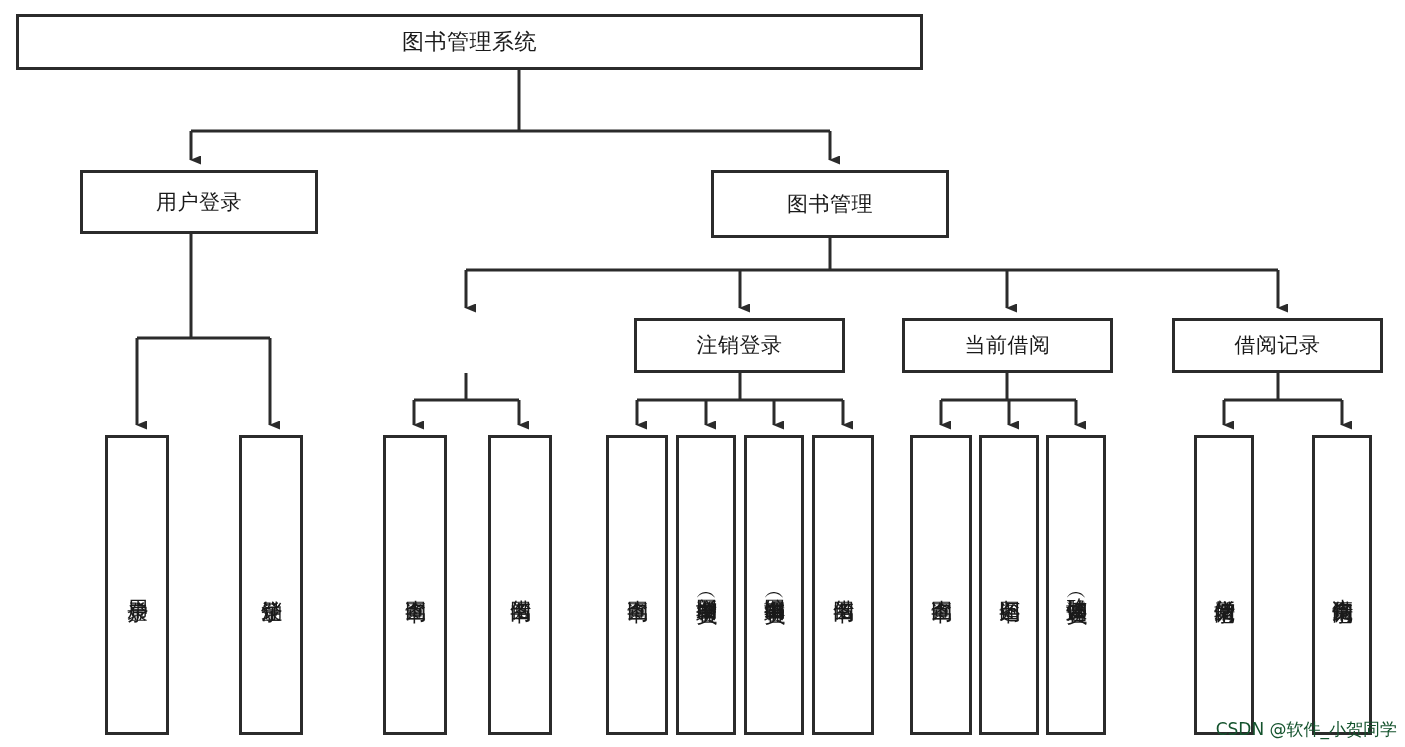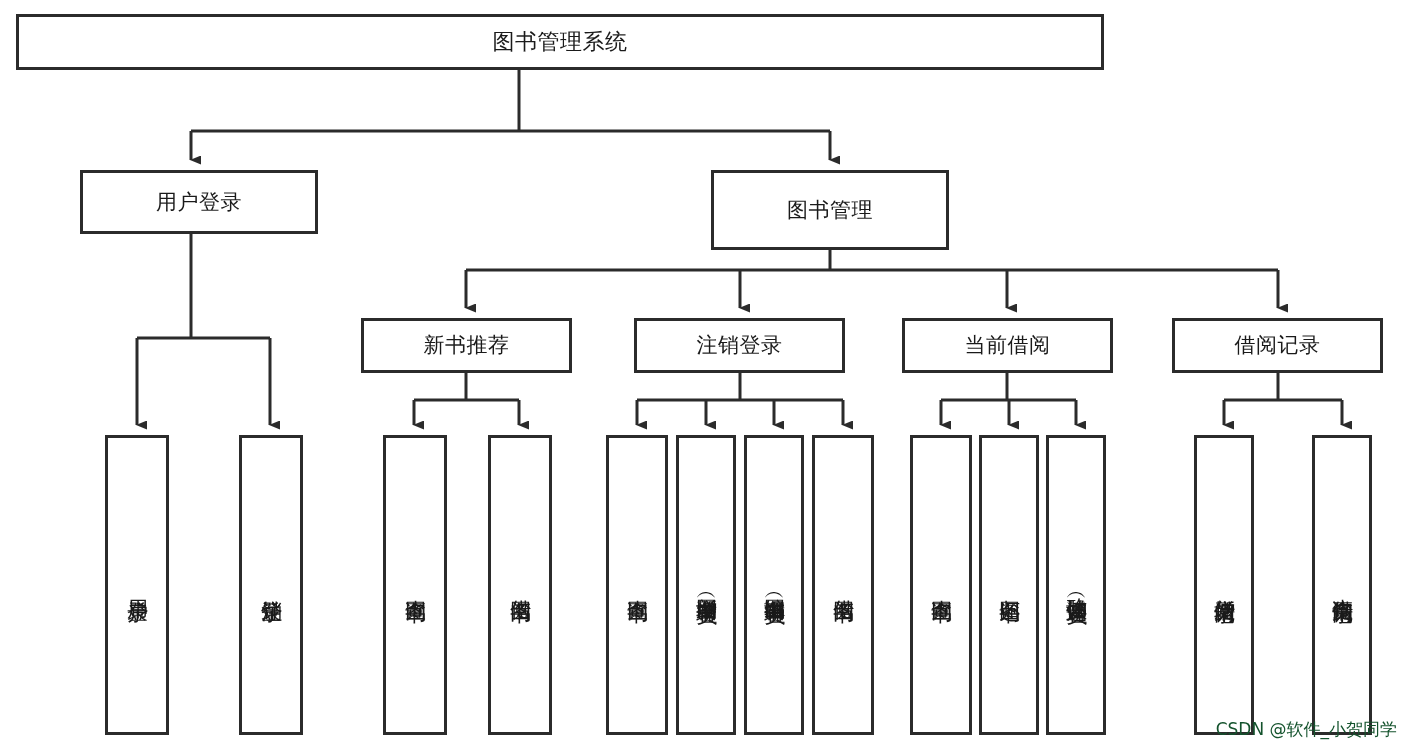--- a/index.html
+++ b/index.html
@@ -120,34 +120,31 @@
       <path d="M1009,400 L1009,425" marker-end="url(#arr)"></path>
       <path d="M1076,400 L1076,425" marker-end="url(#arr)"></path>
 
       <path d="M1278,373 L1278,400"></path>
       <path d="M1224,400 L1342,400"></path>
       <path d="M1224,400 L1224,425" marker-end="url(#arr)"></path>
       <path d="M1342,400 L1342,425" marker-end="url(#arr)"></path>
     </g>
   </svg>
 
-  <div class="node h root" style="left:16px; top:14px; width:1088px; height:56px;">
+  <div class="node h root" style="left:16px; top:14px; width:907px; height:56px;">
     <span class="lbl">图书管理系统</span>
   </div>
 
   <div class="node h" style="left:80px; top:170px; width:238px; height:64px;">
     <span class="lbl">用户登录</span>
   </div>
-  <div class="node h" style="left:711px; top:170px; width:238px; height:80px;justify-content:center;">
+  <div class="node h" style="left:711px; top:170px; width:238px; height:68px;justify-content:center;">
     <span class="lbl">图书管理</span>
   </div>
 
-  <div class="node h" style="left:361px; top:318px; width:211px; height:55px;">
-    <span class="lbl">新书推荐</span>
-  </div>
   <div class="node h" style="left:634px; top:318px; width:211px; height:55px;">
     <span class="lbl">注销登录</span>
   </div>
   <div class="node h" style="left:1172px; top:318px; width:211px; height:55px;">
     <span class="lbl">借阅记录</span>
   </div>
   <div class="node h" style="left:902px; top:318px; width:211px; height:55px;">
     <span class="lbl">当前借阅</span>
   </div>
 

